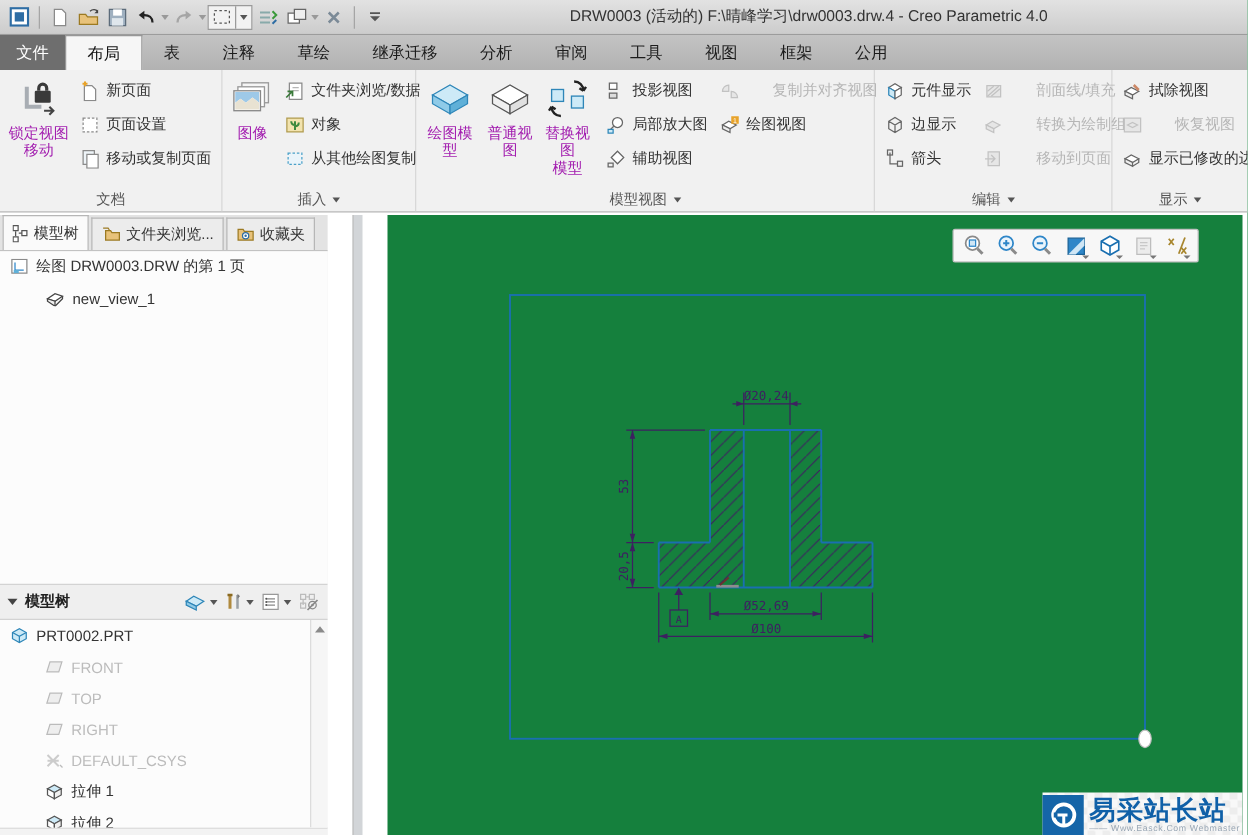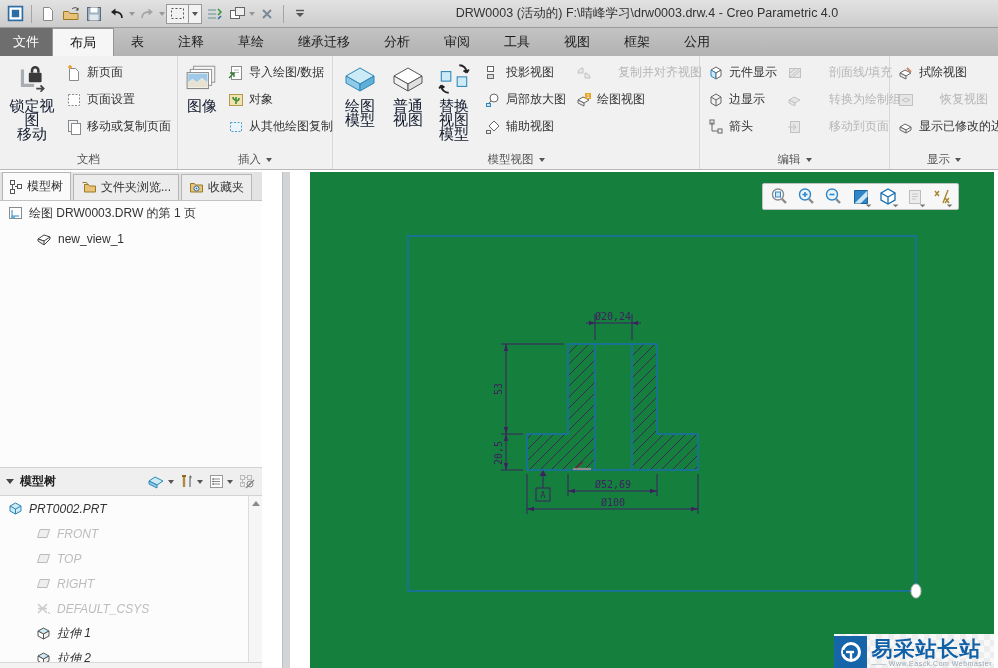--- a/index.html
+++ b/index.html
@@ -28,21 +28,21 @@
   .tab.file { background:#6e6e6e; color:#fff; padding:0 13px; }
   .tab.active { background:#f6f6f6; color:#111; border:1px solid #979797; border-bottom:none; position:relative; z-index:3; }
 
   
   .ribbon { position:absolute; top:56px; left:0; width:998px; height:114px; background:#f1f1f1;
     border-bottom:1px solid #b9b9b9; display:flex; }
   .rgroup { position:relative; height:100%; border-right:1px solid #d8d8d8; display:flex; flex-direction:column; }
   .rbody { flex:1; display:flex; padding:3px 2px 0 4px; gap:2px; }
   .rlabel { height:19px; display:flex; align-items:center; justify-content:center; gap:5px; font-size:11.5px; color:#555; }
   .bbtn { display:flex; flex-direction:column; align-items:center; padding:3px 3px 0 3px; gap:3px; text-align:center; }
-  .bbtn .lbl { font-size:15px; line-height:14px; color:#0f172a; }
+  .bbtn .lbl { font-size:12px; line-height:14px; color:#a21caf; }
   .scol { display:flex; flex-direction:column; }
   .sbtn { display:flex; align-items:center; gap:5px; height:27px; padding:0 4px; font-size:12px; color:#333; white-space:nowrap; }
   .sbtn.dis { color:#b6b6b6;gap:26px; }
   .sbtn.dis svg * { stroke:#c2c2c2 !important; fill:#e6e6e6 !important; }
 
   
   .main { position:absolute; top:172px; left:0; width:994px; height:498px; display:flex;gap:20px; }
   .panel { width:262px; background:#f0f0f0; display:flex; flex-direction:column; }
   .splitter { width:8px; background:#d2d5d8; border-left:1px solid #c0c0c0; }
   .graphics { flex:1; position:relative; background:#15803d; overflow:hidden;padding-left:17px; }
@@ -51,21 +51,21 @@
   .ptab { height:26px; display:flex; align-items:center; gap:4px; padding:0 7px; font-size:12px;
     border:1px solid #b6b6b6; border-bottom:none; background:#ececec; color:#333; white-space:nowrap; }
   .ptab.active { background:#fafafa; height:28px; }
   .phead { height:28px; display:flex; align-items:center; padding:0 6px; font-weight:bold; font-size:12px; color:#222;
     background:#efefef; border-bottom:1px solid #d3d3d3; gap:6px; }
   .phead .sp { flex:1; }
   .tri { width:0; height:0; border-left:4px solid transparent; border-right:4px solid transparent; border-top:5px solid #444; }
   .hbtn { display:flex; align-items:center; gap:3px; }
   .tree { background:#fcfcfc; position:relative; overflow:hidden; }
   .dtree { flex:1; border-bottom:1px solid #d3d3d3; }
-  .mtree { height:166px;font-style:italic; }
+  .mtree { height:166px; }
   .titem { height:25px; display:flex; align-items:center; gap:6px; padding-left:8px; font-size:12px; color:#333; white-space:nowrap; }
   .titem.ind { padding-left:36px; }
   .titem.gray { color:#bcbcbc; }
   .vscroll { position:absolute; right:0; top:0; width:14px; height:100%; background:#f6f6f6; border-left:1px solid #dcdcdc; }
   .vscroll .up { width:0; height:0; border-left:4px solid transparent; border-right:4px solid transparent; border-bottom:5px solid #8a8a8a; margin:5px auto 0 auto; }
   .hscroll { height:8px; background:#f3f3f3; border-top:1px solid #d8d8d8; }
 
   
   .gtoolbar { position:absolute; left:452px; top:11px; height:27px; display:flex; align-items:center; gap:2px;
     background:#f7f7f7; border:1px solid #c2c2c2; border-radius:2px; padding:0 4px; }
@@ -248,21 +248,21 @@
       </div>
       <div class="scol">
         <div class="sbtn">
           <span>
               <svg width="16" height="16" viewBox="0 0 16 16">
                 <rect x="3.5" y="1.5" width="10" height="13" fill="#fff" stroke="#8a8a8a"></rect>
                 <path d="M6 5h5M6 7.5h5" stroke="#b5b5b5"></path>
                 <path d="M1 13l5-5m0 4v-4H2" stroke="#3a7a3a" stroke-width="1.4" fill="none"></path>
               </svg>
             </span>
-          <span>导入绘图/数据</span>
+          <span>文件夹浏览/数据</span>
         </div>
         <div class="sbtn">
           <span>
               <svg width="16" height="16" viewBox="0 0 16 16">
                 <rect x="1.5" y="2.5" width="13" height="11" fill="#f2e3ae" stroke="#b09b4e"></rect>
                 <path d="M8 12V5m0 3c-2 0-3-1-3-3m3 4c2 0 3-1 3-3" stroke="#3d8a3d" stroke-width="1.6" fill="none"></path>
               </svg>
             </span>
           <span>对象</span>
         </div>

